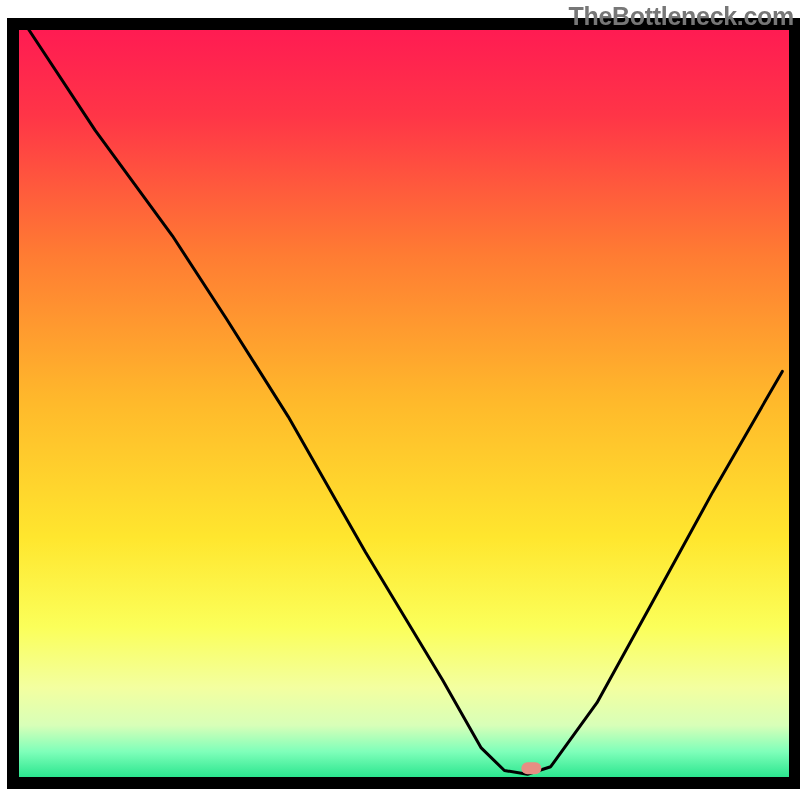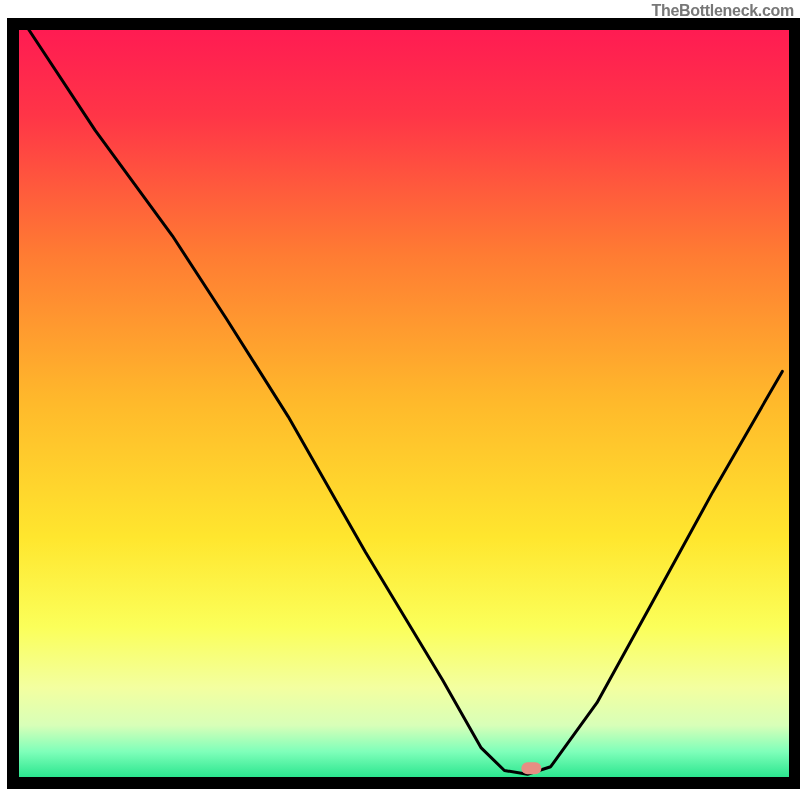--- a/index.html
+++ b/index.html
@@ -12,21 +12,21 @@
   }
   .chart-container {
     position: relative;
     width: 800px;
     height: 800px;
   }
   .watermark {
     position: absolute;
     top: 2px;
     right: 6px;
-    font-size: 16px;
+    font-size: 25px;
     font-weight: bold;
     color: #777;
     letter-spacing: -0.3px;
     z-index: 10;
   }
   svg {
     display: block;
   }
 </style>
 </head>

